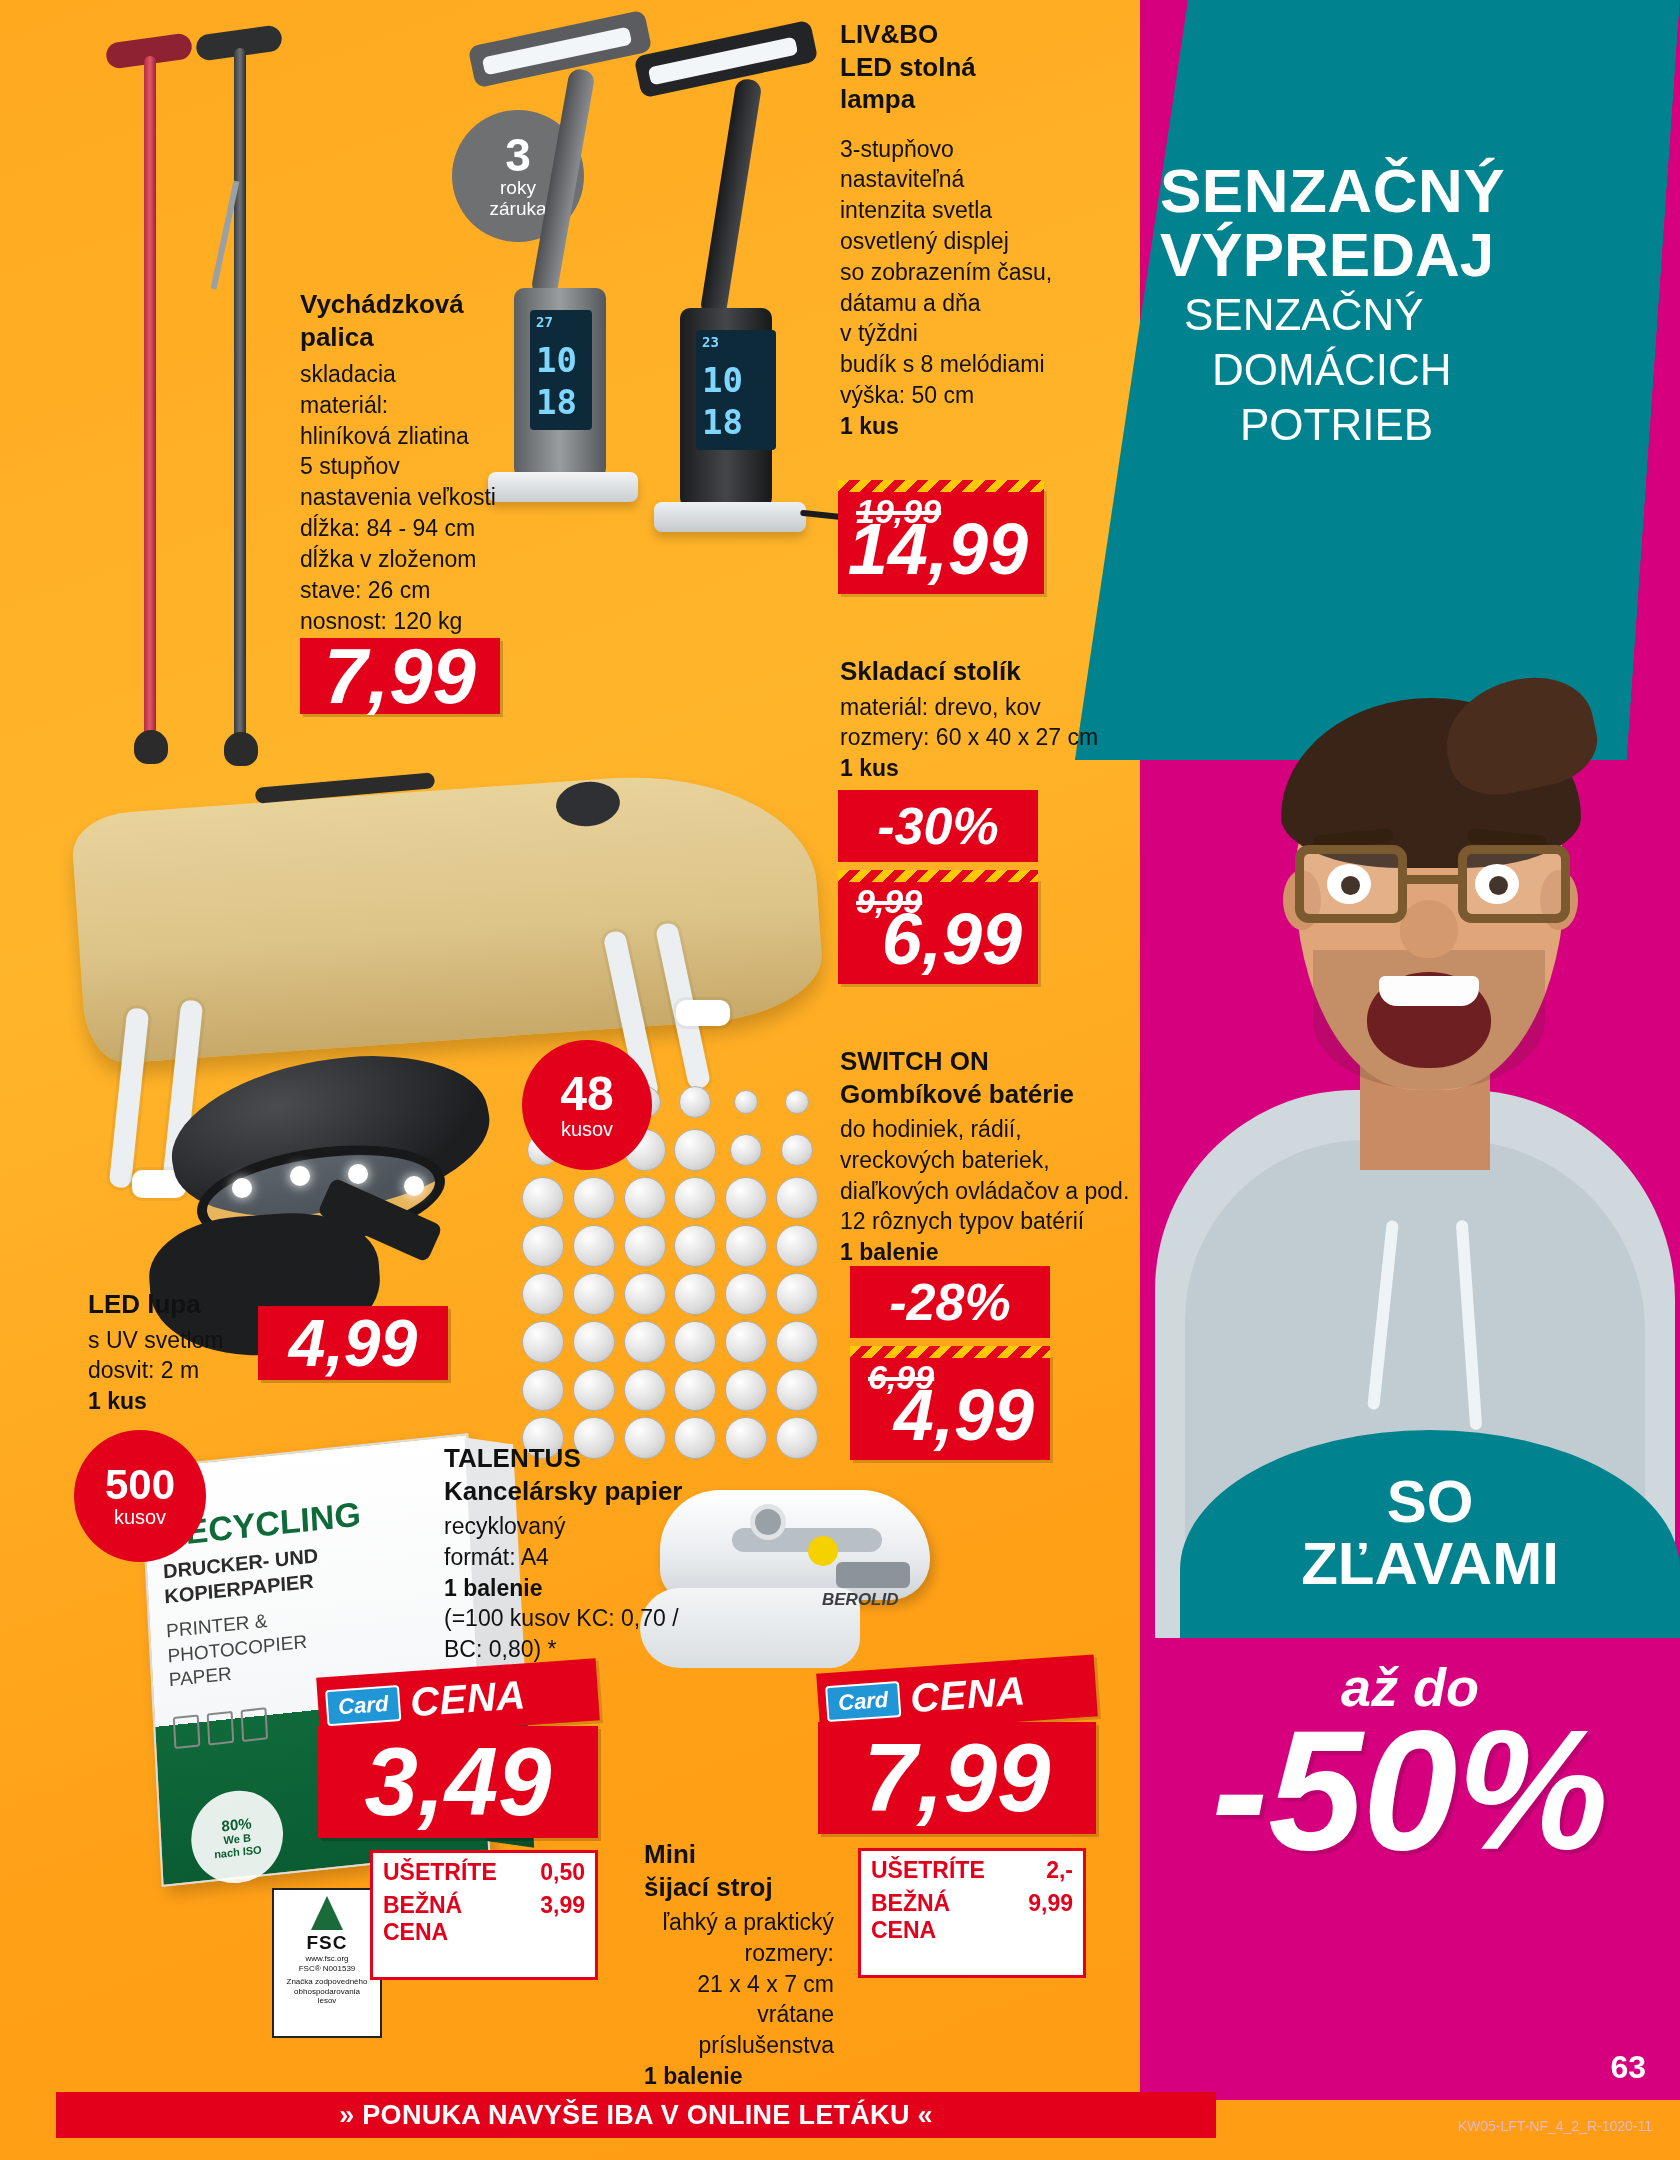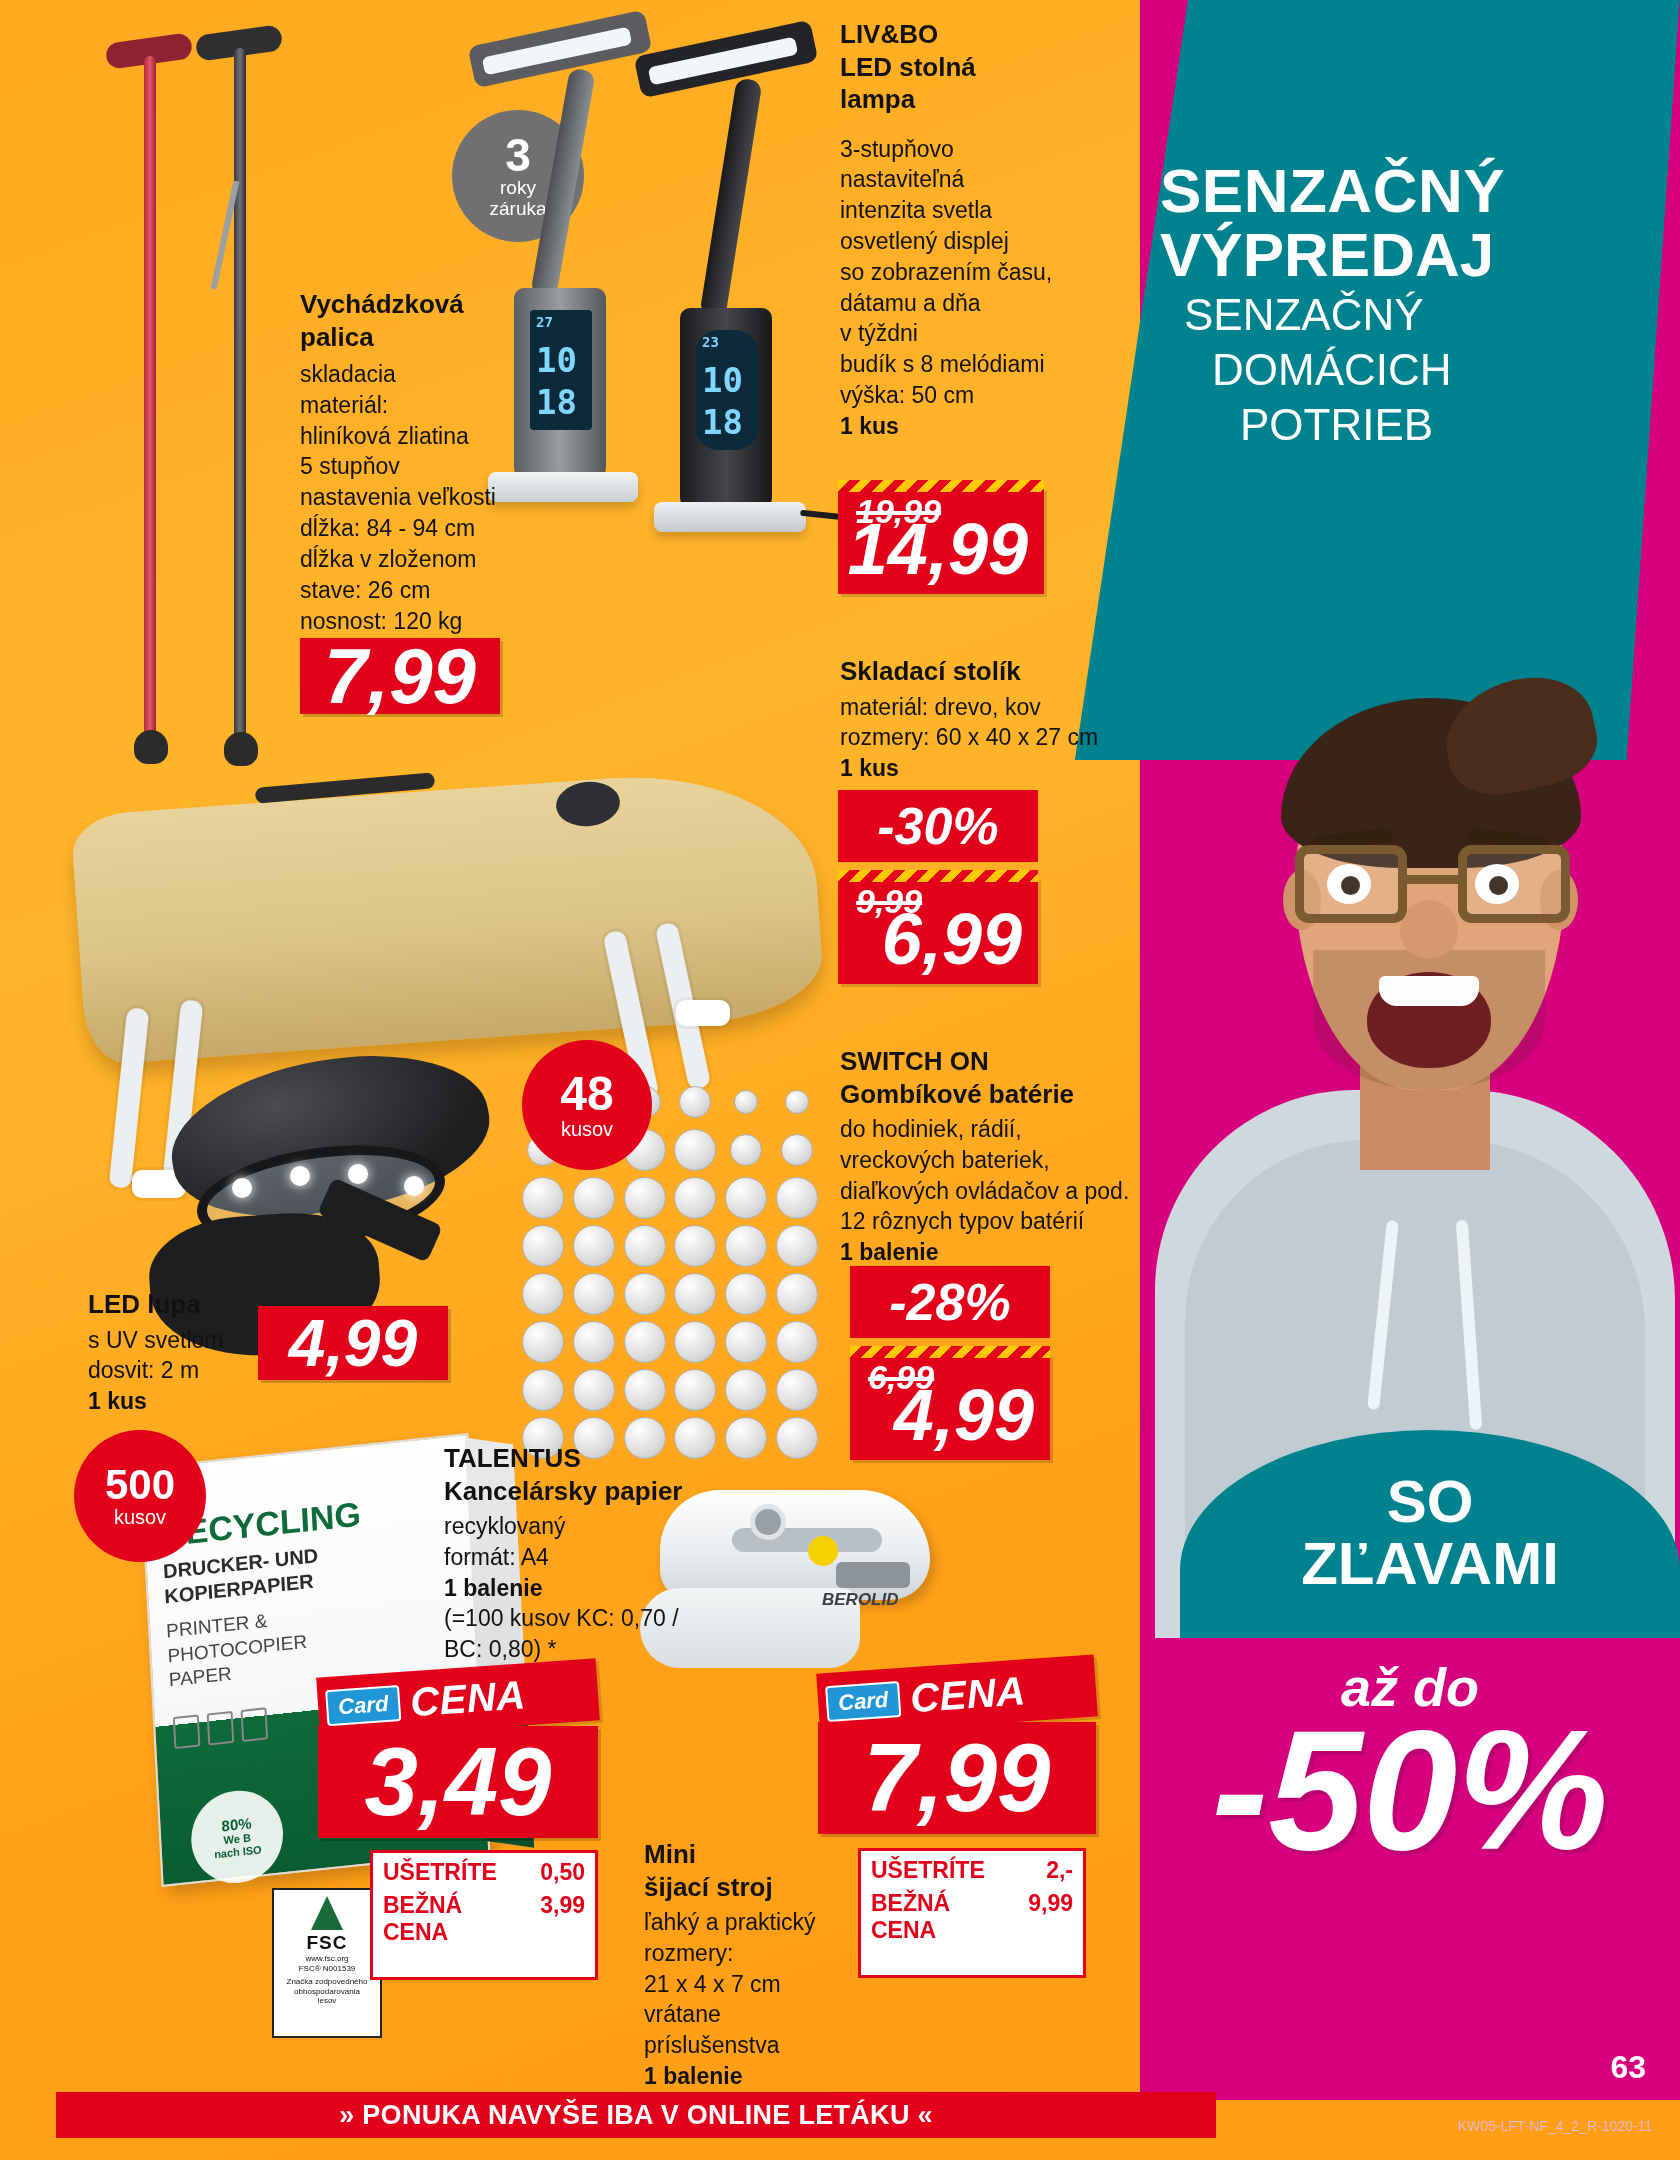--- a/index.html
+++ b/index.html
@@ -551,21 +551,21 @@
       <div class="digit" style="left:6px; top:72px; font-size:34px;">18</div>
     </div>
     <div class="base" style="left:58px; top:452px; width:150px; height:30px; background:linear-gradient(180deg,#f2f4f5,#c9ced1);"></div>
   </div>
 
   <div class="lamp" style="left:600px; top:30px; width:270px; height:650px;">
     <div class="head" style="left:36px; top:8px; width:180px; height:42px; background:#232427; transform:rotate(-12deg);"></div>
     <div class="panel" style="left:48px; top:22px; width:150px; height:18px; transform:rotate(-12deg);"></div>
     <div class="arm" style="left:118px; top:48px; width:26px; height:240px; background:linear-gradient(90deg,#191a1c,#45474a); transform:rotate(9deg);"></div>
     <div class="body" style="left:80px; top:278px; width:92px; height:200px; background:linear-gradient(90deg,#1b1c1e,#444649,#17181a);"></div>
-    <div class="screen" style="left:96px; top:300px; width:62px; height:120px;border-radius:22px;">
+    <div class="screen" style="left:96px; top:300px; width:80px; height:120px;">
       <div class="digit" style="left:6px; top:4px; font-size:14px;">23</div>
       <div class="digit" style="left:6px; top:30px; font-size:34px;">10</div>
       <div class="digit" style="left:6px; top:72px; font-size:34px;">18</div>
     </div>
     <div class="base" style="left:54px; top:472px; width:152px; height:30px; background:linear-gradient(180deg,#eef1f2,#c4c9cc);"></div>
     <div style="position:absolute; left:200px; top:486px; width:120px; height:6px; background:#1b1c1e; border-radius:3px; transform:rotate(6deg);"></div>
   </div>
 
   <div class="table-top"></div>
   <div class="table-slot"></div>
@@ -767,21 +767,21 @@
     </div>
     <div class="row r2">
       <span>BEŽNÁ CENA</span>
       <span>3,99</span>
     </div>
   </div>
 
   <div class="txt" style="left:644px; top:1838px; width:190px;">
     <div class="h-name">Mini</div>
     <div class="h-name">šijací stroj</div>
-    <div class="desc" style="margin-top:4px;">
+    <div class="desc" style="margin-top:4px;text-align:right;">
       ľahký a praktický<br>rozmery:<br>21 x 4 x 7 cm<br>vrátane<br>príslušenstva
     </div>
     <div class="desc" style="font-weight:bold;">1 balenie</div>
   </div>
 
   <div class="cardcena" style="left:818px; top:1664px; width:278px; height:62px;">
     <span class="cardchip">Card</span>
     <span class="lbl">CENA</span>
   </div>
   <div class="price-box" style="left:818px; top:1722px; width:278px; height:112px; font-size:96px;">7,99</div>

